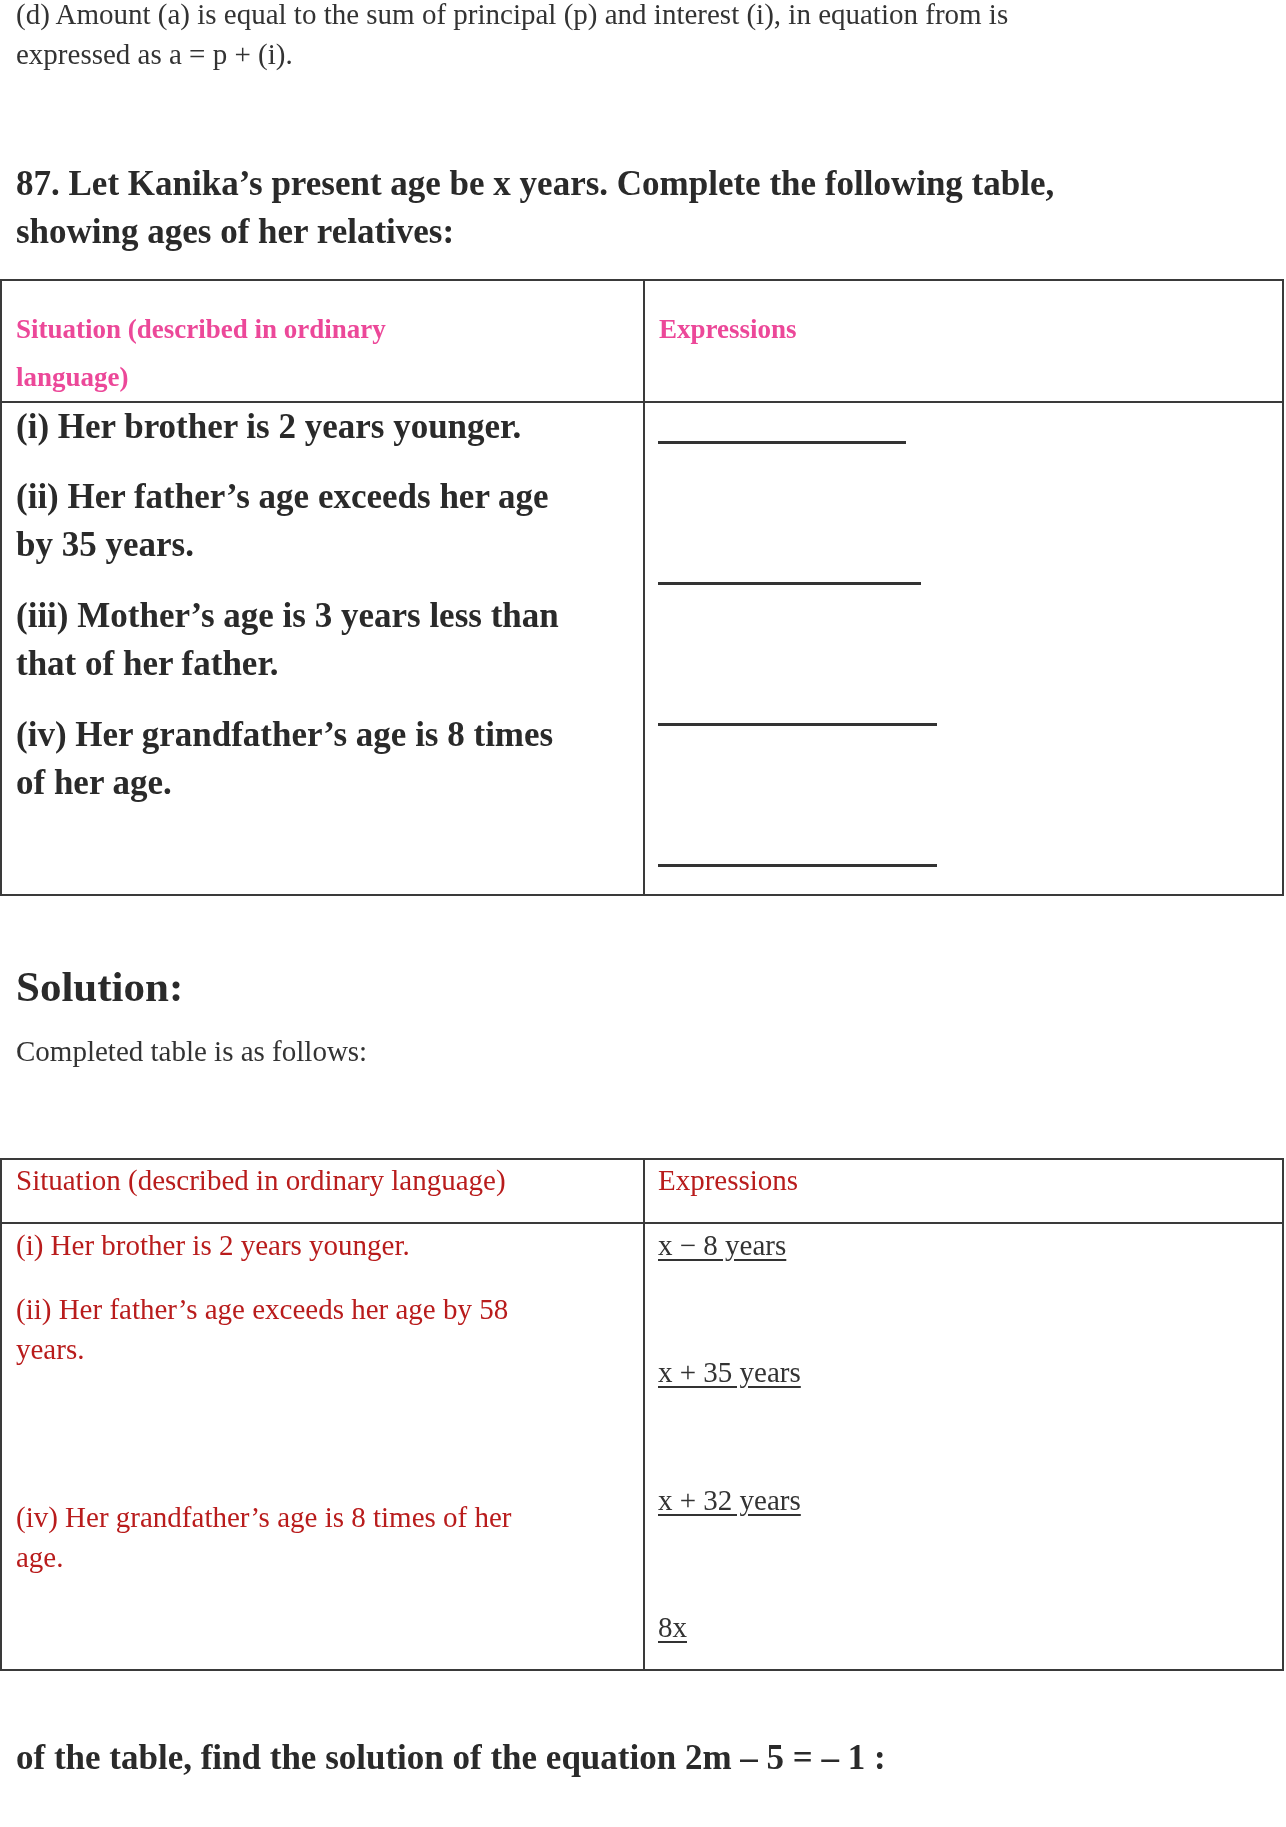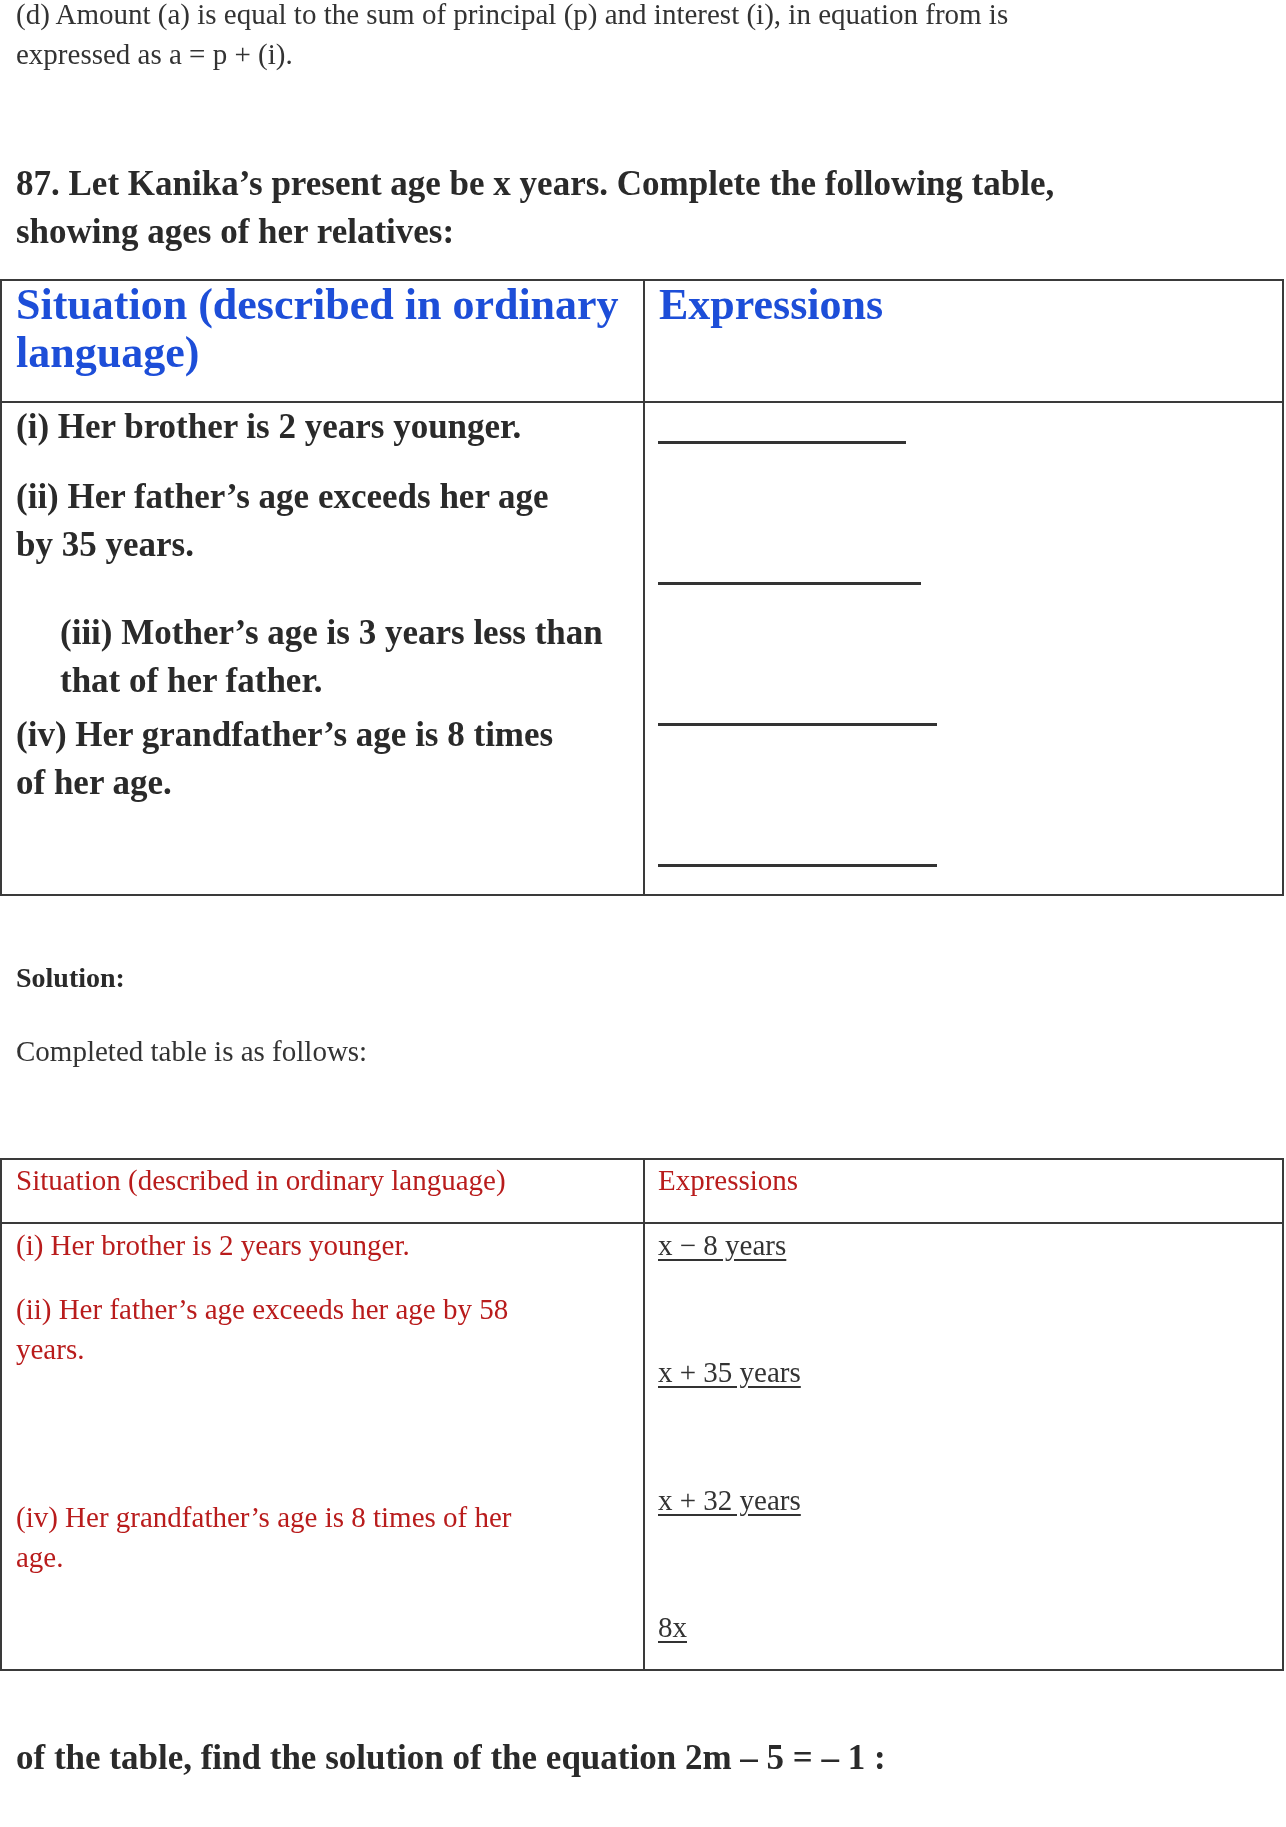--- a/index.html
+++ b/index.html
@@ -22,21 +22,21 @@
     line-height: 40px;
     color: #333;
   }
   .qhead {
     font-size: 35px;
     line-height: 48px;
     font-weight: bold;
     color: #2a2a2a;
   }
   .sol-head {
-    font-size: 28px;
+    font-size: 43px;
     font-weight: bold;
     color: #2a2a2a;
   }
 
   
   .tbl {
     position: absolute;
     left: 0;
     width: 1284px;
     border: 2px solid #3a3a3a;
@@ -52,24 +52,25 @@
   }
   .tbl .hline {
     position: absolute;
     left: 0;
     right: 0;
     height: 2px;
     background: #3a3a3a;
   }
 
   .t1-head {
-    font-size: 44px;
+    font-size: 27px;
     line-height: 48px;
     font-weight: bold;
-    color: #1d4ed8;
+    color: #ec4899;
+    margin-top: 24px;
   }
   .t1-cell {
     font-size: 35px;
     line-height: 48px;
     font-weight: bold;
     color: #2a2a2a;
   }
   .blank-line {
     position: absolute;
     height: 3px;
@@ -112,21 +113,21 @@
   </div>
   <div class="abs t1-head" style="left:657px; top:0px;">Expressions</div>
 
   <div class="abs t1-cell" style="left:14px; top:122px;">
     <div>(i) Her brother is 2 years younger.</div>
   </div>
   <div class="abs t1-cell" style="left:14px; top:192px;">
     <div>(ii) Her father’s age exceeds her age</div>
     <div>by 35 years.</div>
   </div>
-  <div class="abs t1-cell" style="left:14px; top:328px;margin-left:44px;">
+  <div class="abs t1-cell" style="left:14px; top:311px;">
     <div>(iii) Mother’s age is 3 years less than</div>
     <div>that of her father.</div>
   </div>
   <div class="abs t1-cell" style="left:14px; top:430px;">
     <div>(iv) Her grandfather’s age is 8 times</div>
     <div>of her age.</div>
   </div>
 
   <div class="blank-line" style="left:656px; top:160px; width:248px;"></div>
   <div class="blank-line" style="left:656px; top:301px; width:263px;"></div>

